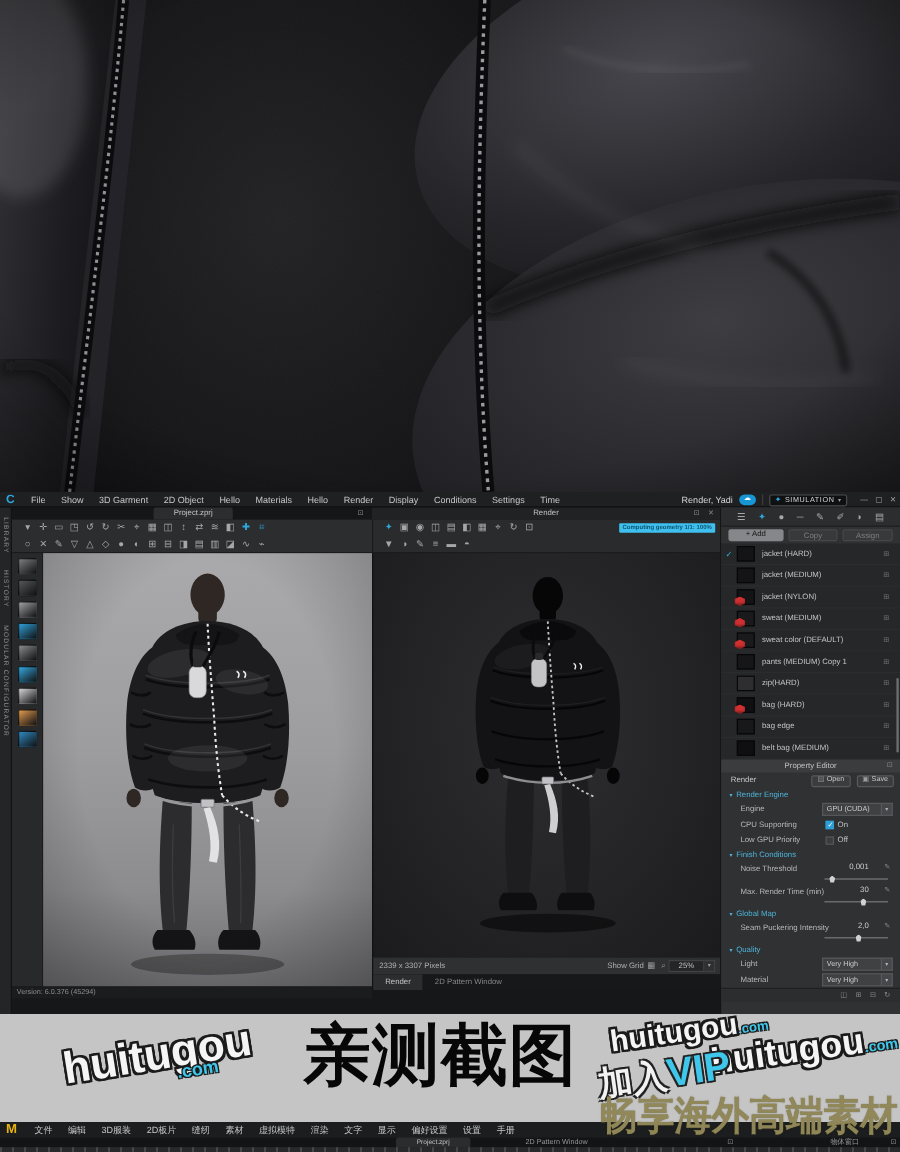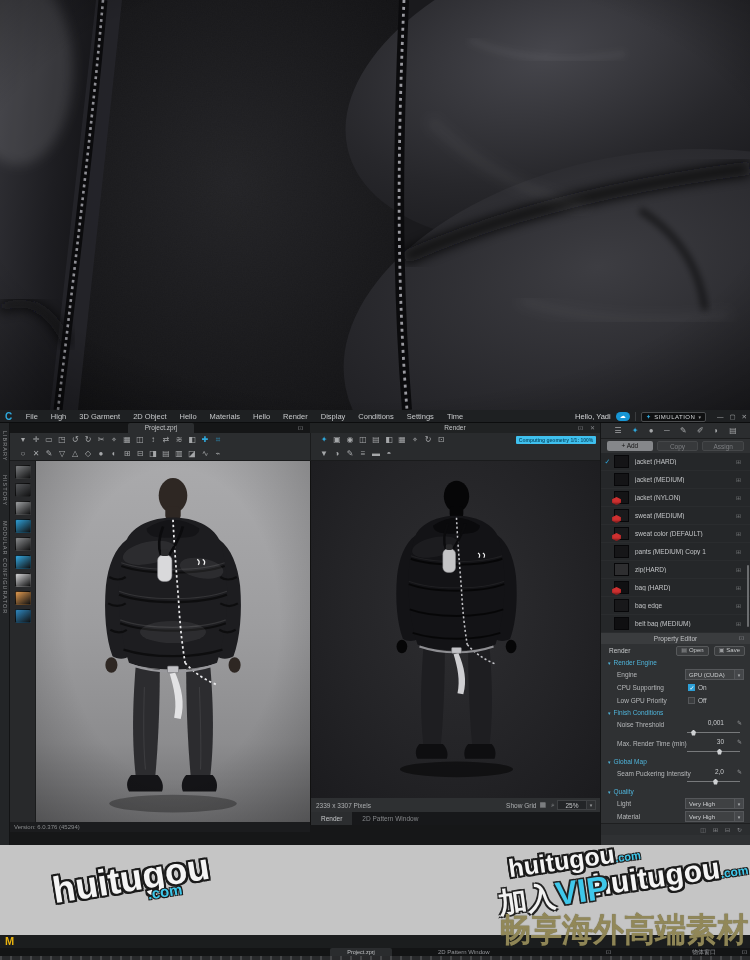--- a/index.html
+++ b/index.html
@@ -242,34 +242,34 @@
       <rect width="750" height="410" fill="url(#vg)"></rect>
     </svg>
   </section>
 
   <section id="app">
 
     <div class="menubar">
       <span class="clo-logo">C</span>
       <nav class="menus" id="menus">
           <span class="menu-item">File</span>
-          <span class="menu-item">High</span>
+          <span class="menu-item">Show</span>
           <span class="menu-item">3D Garment</span>
           <span class="menu-item">2D Object</span>
           <span class="menu-item">Hello</span>
           <span class="menu-item">Materials</span>
           <span class="menu-item">Hello</span>
           <span class="menu-item">Render</span>
           <span class="menu-item">Display</span>
           <span class="menu-item">Conditions</span>
           <span class="menu-item">Settings</span>
           <span class="menu-item">Time</span>
         </nav>
       <div class="mb-right">
-        <span class="greeting">Hello, Yadi</span>
+        <span class="greeting">Render, Yadi</span>
         <span class="cloud">☁</span>
         <span class="vsep"></span>
         <span class="sim-btn">
           <span class="sim-logo">✦</span>
           <span class="sim-label">SIMULATION</span>
           <span class="sim-caret">▾</span>
         </span>
         <span class="win-controls" id="win-controls">
             <span>—</span>
             <span>▢</span>
@@ -648,38 +648,54 @@
       <div class="pe-foot" id="pe-foot">
           <span>◫</span>
           <span>⊞</span>
           <span>⊟</span>
           <span>↻</span>
         </div>
     </div>
   </section>
 
   <section id="banner"></section>
+  <div class="headline">亲测截图</div>
   <div class="wm" id="wm-left">
     <span class="logo-word">huitugou</span>
     <span class="logo-tld">.com</span>
   </div>
   <div class="wm" id="wm-logo2">
     <span class="logo-word">huitugou</span><span class="logo-tld">.com</span>
   </div>
   <div class="wm" id="wm-vip">
     <span class="vip-pre">加入</span><span class="vip-word">VIP</span>
   </div>
   <div class="wm" id="wm-logo3">
     <span class="logo-word">huitugou</span><span class="logo-tld">.com</span>
   </div>
   <div class="wm" id="wm-tagline">畅享海外高端素材</div>
 
   <section id="strip2">
     <div class="s2-menubar">
       <span class="md-logo">M</span>
+      <nav class="menus" id="s2-menus">
+          <span class="menu-item">文件</span>
+          <span class="menu-item">编辑</span>
+          <span class="menu-item">3D服装</span>
+          <span class="menu-item">2D板片</span>
+          <span class="menu-item">缝纫</span>
+          <span class="menu-item">素材</span>
+          <span class="menu-item">虚拟模特</span>
+          <span class="menu-item">渲染</span>
+          <span class="menu-item">文字</span>
+          <span class="menu-item">显示</span>
+          <span class="menu-item">偏好设置</span>
+          <span class="menu-item">设置</span>
+          <span class="menu-item">手册</span>
+        </nav>
     </div>
     <div class="s2-tabrow">
       <span class="s2-tab">Project.zprj</span>
       <span class="s2-title" style="left:438px;">2D Pattern Window</span>
       <span class="popup-ic" style="left:606px;line-height:8px;">⊡</span>
       <span class="s2-title" style="left:692px;">物体窗口</span>
       <span class="popup-ic" style="left:742px;line-height:8px;">⊡</span>
     </div>
     <div class="s2-toolrow"></div>
   </section>

